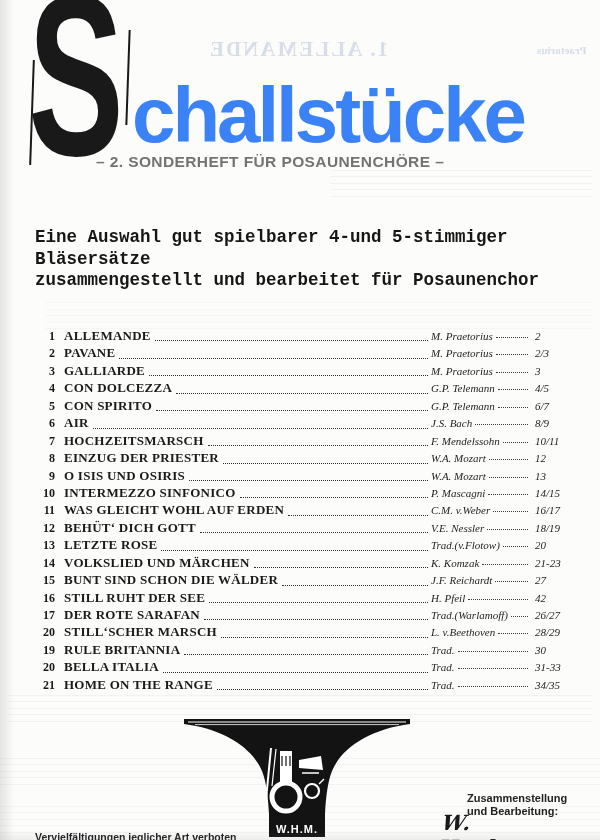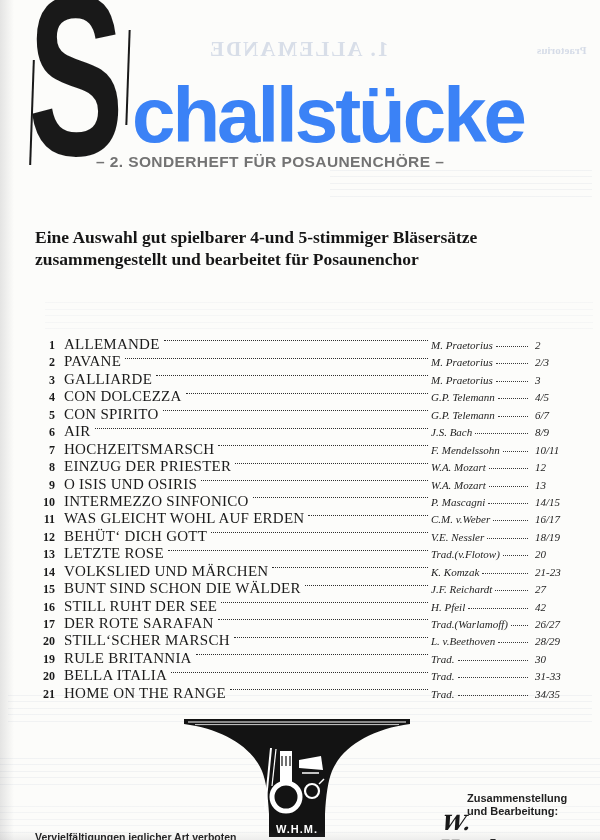--- a/index.html
+++ b/index.html
@@ -40,28 +40,28 @@
   .s-acc1{left:31px;top:60px;height:105px;transform:rotate(2deg);}
   .s-acc2{left:127px;top:30px;height:95px;transform:rotate(2deg);}
   .title-rest{position:absolute;left:132px;top:76px;
     font-family:Liberation Sans, sans-serif;font-weight:bold;
     font-size:78px;line-height:78px;letter-spacing:-3px;color:#3b82f6;}
   .subtitle{position:absolute;left:96px;top:153px;
     font-family:"Liberation Sans", sans-serif;font-weight:bold;
     font-size:15.5px;letter-spacing:0.4px;color:#737373;}
 
   .description{position:absolute;left:35px;top:227px;width:535px;
-    font-weight:bold;font-size:17.5px;line-height:21.5px;color:#161616;}
+    font-weight:bold;font-size:17.5px;line-height:21.5px;color:#161616;font-family:Liberation Mono, monospace;}
 
   
   .toc{position:absolute;left:35px;top:328px;width:540px;}
   .toc-row{display:flex;align-items:baseline;height:17.45px;}
   .toc-num{flex:0 0 20px;text-align:right;font-weight:bold;font-size:12px;color:#1a1a1a;}
-  .toc-title{padding-left:9px;font-weight:normal;font-size:15px;letter-spacing:0.25px;
-    white-space:nowrap;color:#1a1a1a;margin-top:8px;}
+  .toc-title{padding-left:9px;font-weight:bold;font-size:13px;letter-spacing:0.25px;
+    white-space:nowrap;color:#1a1a1a;}
   .toc-leader{flex:1 1 auto;align-self:flex-end;margin:0 3px 4px 4px;
     border-bottom:1.7px dotted #2e2e2e;min-width:10px;}
   .toc-composer-zone{flex:0 0 99px;display:flex;align-items:baseline;}
   .toc-composer{font-style:italic;font-size:11px;white-space:nowrap;color:#242424;text-align:right;}
   .toc-cleader{flex:1 1 auto;align-self:flex-end;margin:0 2px 4px 3px;
     border-bottom:1.5px dotted #3a3a3a;min-width:2px;}
   .toc-pages{flex:0 0 40px;padding-left:5px;font-style:italic;font-size:11px;color:#242424;}
 
   
   .bell-logo{position:absolute;left:183px;top:718px;}

